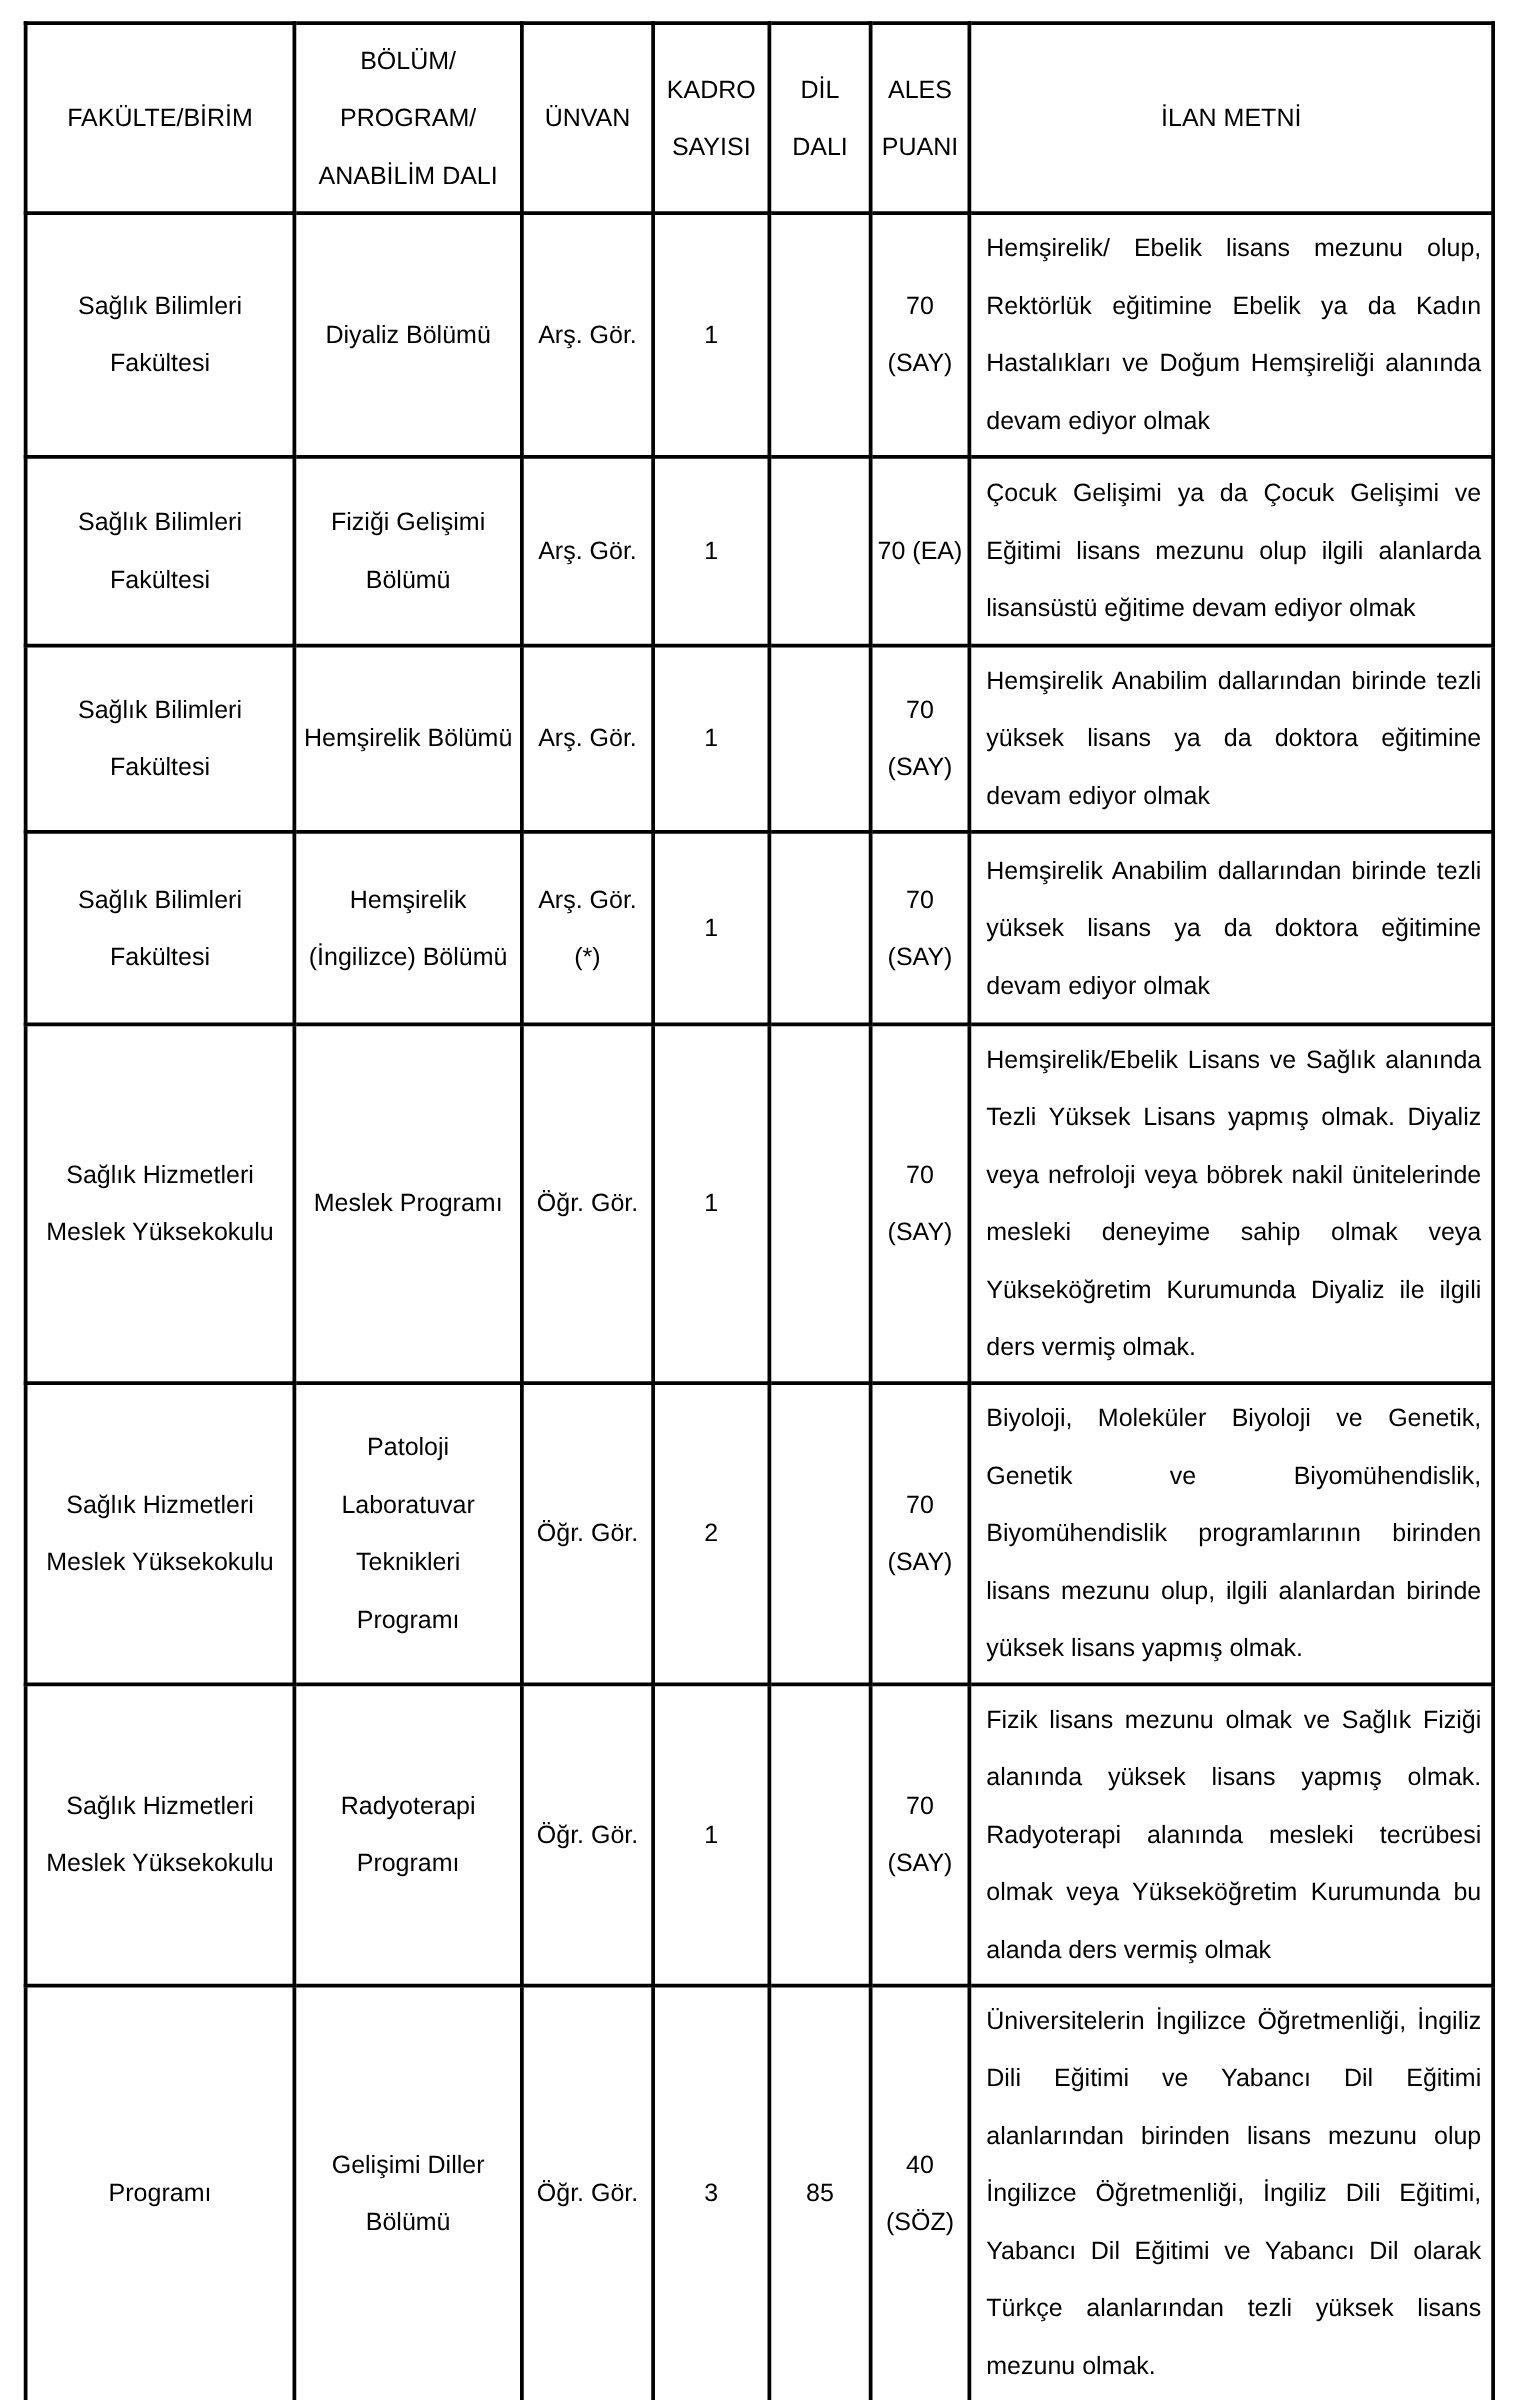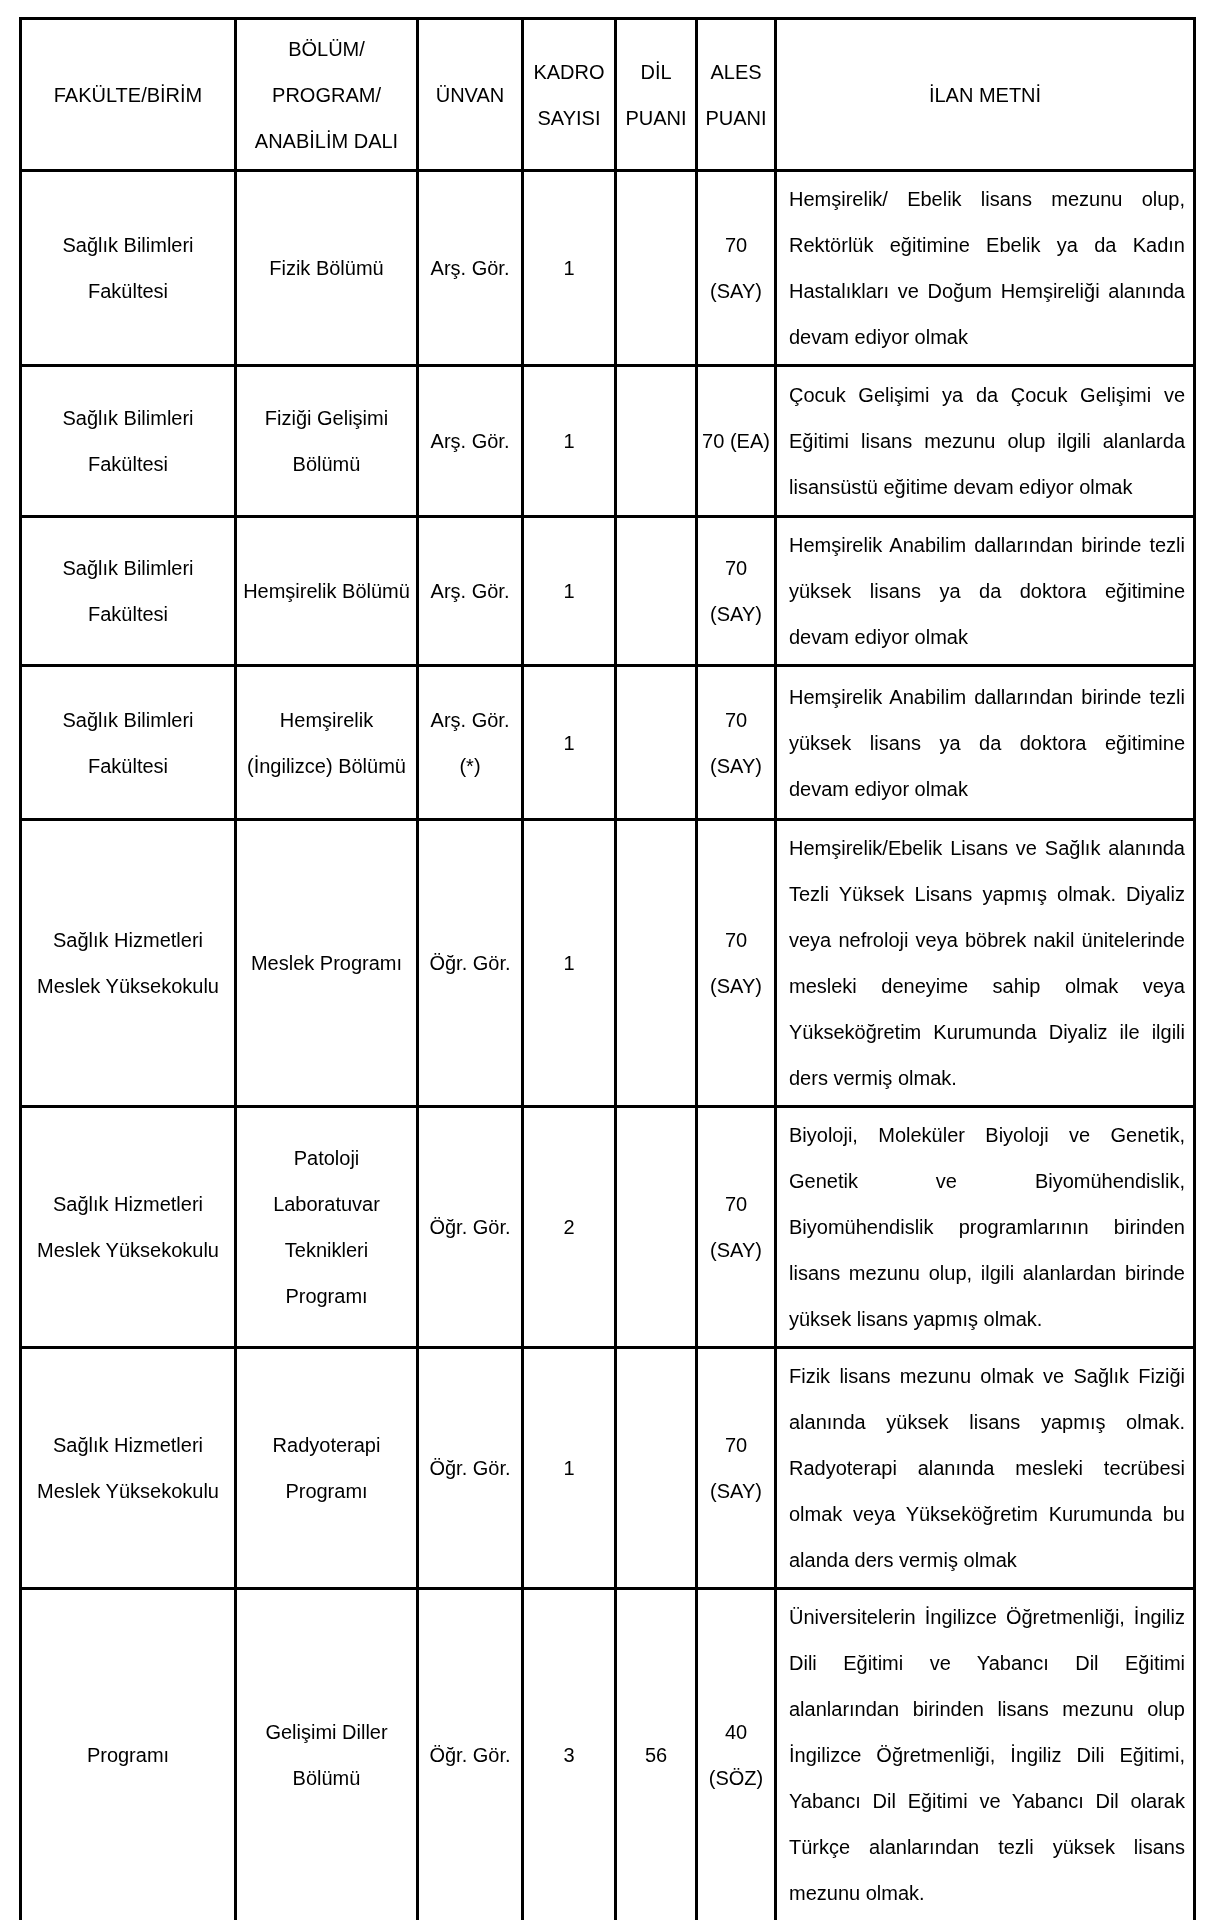--- a/index.html
+++ b/index.html
@@ -71,28 +71,28 @@
       <col class="c-ales">
       <col class="c-ilan">
     </colgroup>
 
     <tbody>
         <tr class="hdr">
       <th>FAKÜLTE/BİRİM</th>
       <th>BÖLÜM/ PROGRAM/ ANABİLİM DALI</th>
       <th>ÜNVAN</th>
       <th>KADRO SAYISI</th>
-      <th>DİL PUANI</th>
+      <th>DİL DALI</th>
       <th>ALES PUANI</th>
       <th>İLAN METNİ</th>
     </tr>
 
     <tr class="row-1">
       <td>Sağlık Bilimleri Fakültesi</td>
-      <td>Fizik Bölümü</td>
+      <td>Diyaliz Bölümü</td>
       <td>Arş. Gör.</td>
       <td>1</td>
       <td></td>
       <td>70 (SAY)</td>
       <td class="ilan">Hemşirelik/ Ebelik lisans mezunu olup, Rektörlük eğitimine Ebelik ya da Kadın Hastalıkları ve Doğum Hemşireliği alanında devam ediyor olmak</td>
     </tr>
 
     <tr class="row-2">
       <td>Sağlık Bilimleri Fakültesi</td>
       <td>Fiziği Gelişimi Bölümü</td>
@@ -151,20 +151,20 @@
       <td></td>
       <td>70 (SAY)</td>
       <td class="ilan">Fizik lisans mezunu olmak ve Sağlık Fiziği alanında yüksek lisans yapmış olmak. Radyoterapi alanında mesleki tecrübesi olmak veya Yükseköğretim Kurumunda bu alanda ders vermiş olmak</td>
     </tr>
 
     <tr class="row-8">
       <td>Programı</td>
       <td>Gelişimi Diller Bölümü</td>
       <td>Öğr. Gör.</td>
       <td>3</td>
-      <td>56</td>
+      <td>85</td>
       <td>40 (SÖZ)</td>
       <td class="ilan">Üniversitelerin İngilizce Öğretmenliği, İngiliz Dili Eğitimi ve Yabancı Dil Eğitimi alanlarından birinden lisans mezunu olup İngilizce Öğretmenliği, İngiliz Dili Eğitimi, Yabancı Dil Eğitimi ve Yabancı Dil olarak Türkçe alanlarından tezli yüksek lisans mezunu olmak.</td>
     </tr>
   </tbody>
     </table>
 
 </div>
 
 </body></html>

